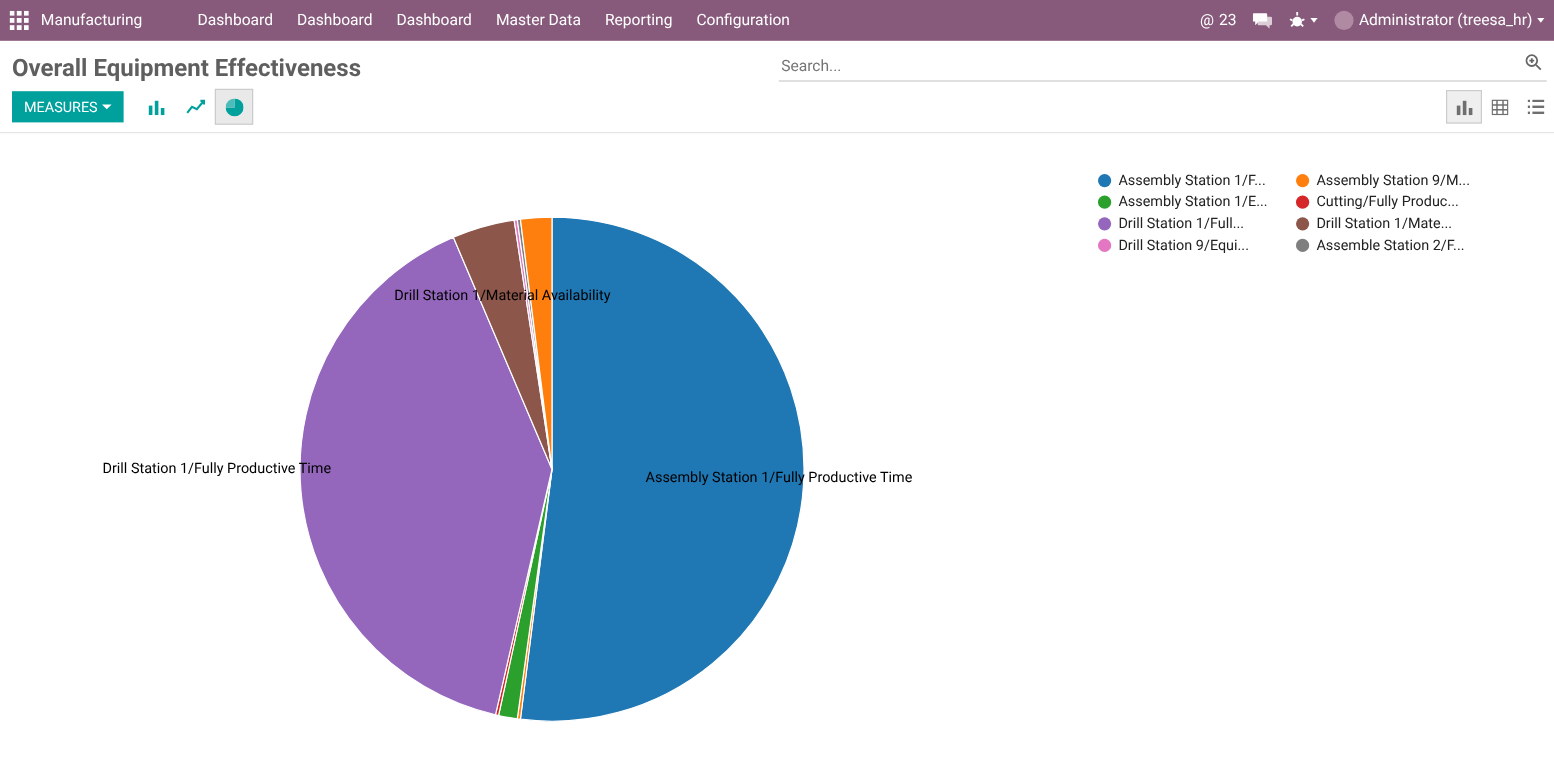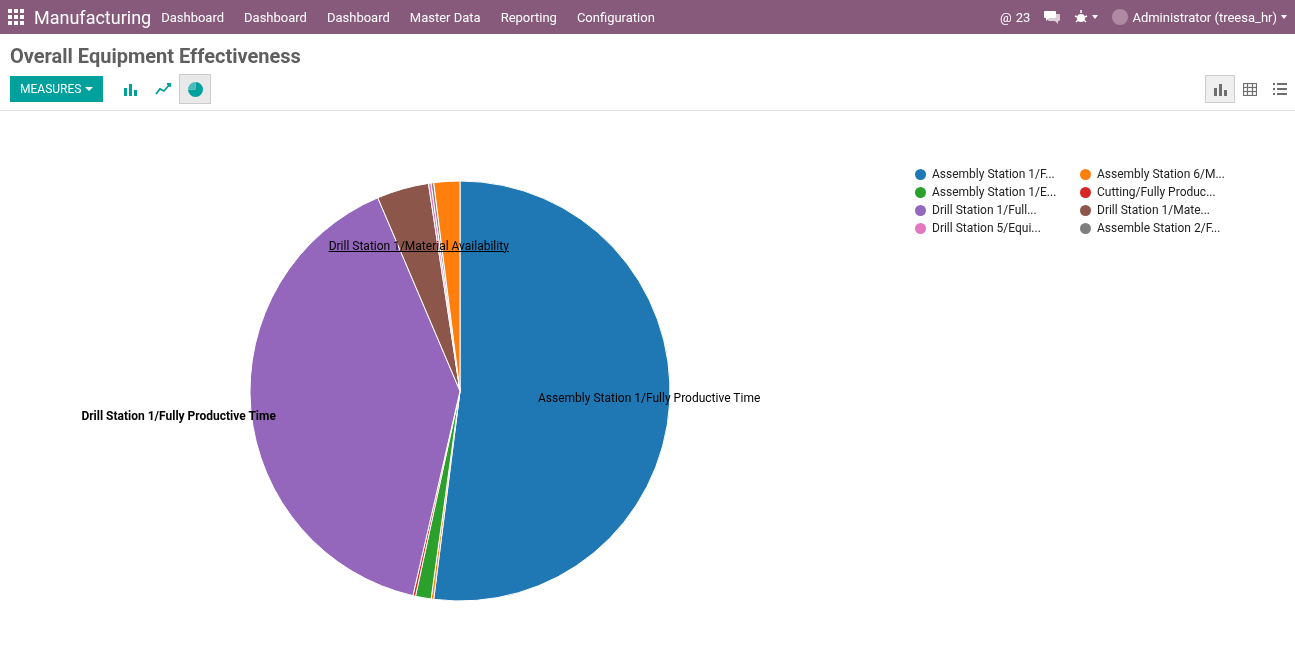--- a/index.html
+++ b/index.html
@@ -1,19 +1,19 @@
 <!DOCTYPE html>
 <html><head>
 <meta charset="utf-8">
 <style>
   *{box-sizing:border-box;margin:0;padding:0;font-family:-apple-system,BlinkMacSystemFont,"Segoe UI",Roboto,"Helvetica Neue",Arial,sans-serif}
   body{width:1295px;background:#fff;color:#4c4c4c}
   .topbar{background:#875a7b;color:#fff;height:34px;display:flex;align-items:center;padding:0 8px;font-size:13px}
   .apps-icon svg{display:block}
-  .brand{font-size:18px;font-weight:400;margin-left:10px;}
+  .brand{font-size:13px;font-weight:400;margin-left:10px;margin-right:36px}
   .nav{display:flex;gap:0}
   .nav a{color:#fff;text-decoration:none;padding:0 10px;height:46px;display:flex;align-items:center;cursor:pointer;font-size:13px}
   .spacer{flex:1}
   .right-tools{display:flex;align-items:center;gap:14px}
   .right-tools .tool{display:flex;align-items:center;gap:4px;cursor:pointer;font-size:13px}
   .avatar{width:16px;height:16px;border-radius:50%;background:#b08aa3;display:inline-block}
   .content-head{display:flex;align-items:center;padding:10px 10px 6px 10px}
   .page-title{font-size:20px;font-weight:700;color:#5f5f5f}
   .search-wrap{flex:1;margin-left:auto;display:flex;justify-content:flex-end}
   .search{width:640px;border:none;border-bottom:1px solid #ccc;font-size:13px;padding:4px 22px 4px 2px;color:#555}
@@ -24,21 +24,21 @@
   .chart-type-group{display:flex;margin-left:12px}
   .btn-icon{width:32px;height:30px;display:flex;align-items:center;justify-content:center;cursor:pointer;color:#00a09d;border:1px solid transparent}
   .btn-icon.active{background:#e9e9e9;border:1px solid #ccc;color:#4c4c4c}
   .view-switcher{margin-left:auto;display:flex}
   .view-btn{width:30px;height:28px;display:flex;align-items:center;justify-content:center;cursor:pointer;color:#6f6f6f;border:1px solid transparent}
   .view-btn.active{background:#efefef;border:1px solid #ccc}
   .chart-area{display:flex;padding:20px 20px 20px 20px}
   .pie-container{position:relative;width:700px;height:520px}
   #pie-svg{position:absolute;left:0;top:0}
   .slice-label{position:absolute;font-size:12px;color:#000;white-space:nowrap}
-  .legend{margin-left:auto;margin-right:40px;margin-top:36px;width:320px;font-size:12px;color:#222}
+  .legend{margin-left:auto;margin-right:40px;margin-top:12px;width:320px;font-size:12px;color:#222}
   .legend-grid{display:grid;grid-template-columns:1fr 1fr;column-gap:10px;row-gap:4px}
   .legend-item{display:flex;align-items:center;gap:6px;white-space:nowrap;overflow:hidden;cursor:pointer}
   .swatch{width:11px;height:11px;border-radius:50%;flex:0 0 11px}
 </style>
 </head>
 <body>
 
 <div class="topbar">
   <span class="apps-icon">
     <svg width="16" height="16" viewBox="0 0 16 16" fill="#fff">
@@ -88,20 +88,31 @@
     <span class="tool">
       <span class="avatar"></span>
       <span>Administrator (treesa_hr)</span>
       <span style="border-top:4px solid #fff;border-left:3px solid transparent;border-right:3px solid transparent;display:inline-block"></span>
     </span>
   </div>
 </div>
 
 <div class="content-head">
   <div class="page-title">Overall Equipment Effectiveness</div>
+  <div class="search-wrap">
+    <input class="search" placeholder="Search..." style="">
+    <span class="search-icon">
+      <svg width="14" height="14" viewBox="0 0 14 14" fill="none" stroke="#666" stroke-width="1.5">
+          <circle cx="5.5" cy="5.5" r="4.5"></circle>
+          <line x1="9" y1="9" x2="13" y2="13"></line>
+          <line x1="5.5" y1="3.5" x2="5.5" y2="7.5"></line>
+          <line x1="3.5" y1="5.5" x2="7.5" y2="5.5"></line>
+        </svg>
+    </span>
+  </div>
 </div>
 
 <div class="toolbar">
   <button class="measures-btn">
     <span>MEASURES</span>
     <span class="caret"></span>
   </button>
   <div class="chart-type-group">
     <div class="btn-icon">
       <svg width="16" height="14" viewBox="0 0 16 14" fill="#00a09d">
@@ -160,52 +171,52 @@
         <path d="M 440 260 L 413.6800209514963 468.34408727604034 A 210 210 0 0 1 411.06403895622617 467.9968993962968 Z" fill="#ff7f0e" stroke="#fff" stroke-width="1"></path>
         <path d="M 440 260 L 411.06403895622617 467.9968993962968 A 210 210 0 0 1 395.4785069163687 465.2263059493207 Z" fill="#2ca02c" stroke="#fff" stroke-width="1"></path>
         <path d="M 440 260 L 395.4785069163687 465.2263059493207 A 210 210 0 0 1 392.9031402006301 464.6506432851812 Z" fill="#d62728" stroke="#fff" stroke-width="1"></path>
         <path d="M 440 260 L 392.9031402006301 464.6506432851812 A 210 210 0 0 1 357.81152996418734 66.75131205316731 Z" fill="#9467bd" stroke="#fff" stroke-width="1"></path>
         <path d="M 440 260 L 357.81152996418734 66.75131205316731 A 210 210 0 0 1 408.4526262846407 52.3831336050381 Z" fill="#8c564b" stroke="#fff" stroke-width="1"></path>
         <path d="M 440 260 L 408.4526262846407 52.3831336050381 A 210 210 0 0 1 411.0640389562259 52.003100603703245 Z" fill="#e377c2" stroke="#fff" stroke-width="1"></path>
         <path d="M 440 260 L 411.0640389562259 52.003100603703245 A 210 210 0 0 1 413.6800209514962 51.65591272395966 Z" fill="#7f7f7f" stroke="#fff" stroke-width="1"></path>
         <path d="M 440 260 L 413.6800209514962 51.65591272395966 A 210 210 0 0 1 439.99999999999994 50 Z" fill="#ff7f0e" stroke="#fff" stroke-width="1"></path>
       </svg>
   <div class="slice-label" style="left: 518px; top: 259.593px;">Assembly Station 1/Fully Productive Time</div>
-      <div class="slice-label" style="right: 444.085px; top: 278px; font-weight: bold;">Drill Station 1/Fully Productive Time</div>
-      <div class="slice-label" style="left: 398.73px; transform: translateX(-50%); top: 107.541px; text-decoration: underline;">Drill Station 1/Material Availability</div>
+      <div class="slice-label" style="right: 444.085px; top: 252px;">Drill Station 1/Fully Productive Time</div>
+      <div class="slice-label" style="left: 398.73px; transform: translateX(-50%); top: 107.541px;">Drill Station 1/Material Availability</div>
     </div>
   <div class="legend">
     <div class="legend-grid" id="legend-grid">
         <div class="legend-item">
           <span class="swatch" style="background: rgb(31, 119, 180);"></span>
           <span>Assembly Station 1/F...</span>
         </div>
         <div class="legend-item">
           <span class="swatch" style="background: rgb(255, 127, 14);"></span>
-          <span>Assembly Station 6/M...</span>
+          <span>Assembly Station 9/M...</span>
         </div>
         <div class="legend-item">
           <span class="swatch" style="background: rgb(44, 160, 44);"></span>
           <span>Assembly Station 1/E...</span>
         </div>
         <div class="legend-item">
           <span class="swatch" style="background: rgb(214, 39, 40);"></span>
           <span>Cutting/Fully Produc...</span>
         </div>
         <div class="legend-item">
           <span class="swatch" style="background: rgb(148, 103, 189);"></span>
           <span>Drill Station 1/Full...</span>
         </div>
         <div class="legend-item">
           <span class="swatch" style="background: rgb(140, 86, 75);"></span>
           <span>Drill Station 1/Mate...</span>
         </div>
         <div class="legend-item">
           <span class="swatch" style="background: rgb(227, 119, 194);"></span>
-          <span>Drill Station 5/Equi...</span>
+          <span>Drill Station 9/Equi...</span>
         </div>
         <div class="legend-item">
           <span class="swatch" style="background: rgb(127, 127, 127);"></span>
           <span>Assemble Station 2/F...</span>
         </div>
       </div>
   </div>
 </div>
 
 </body></html>

